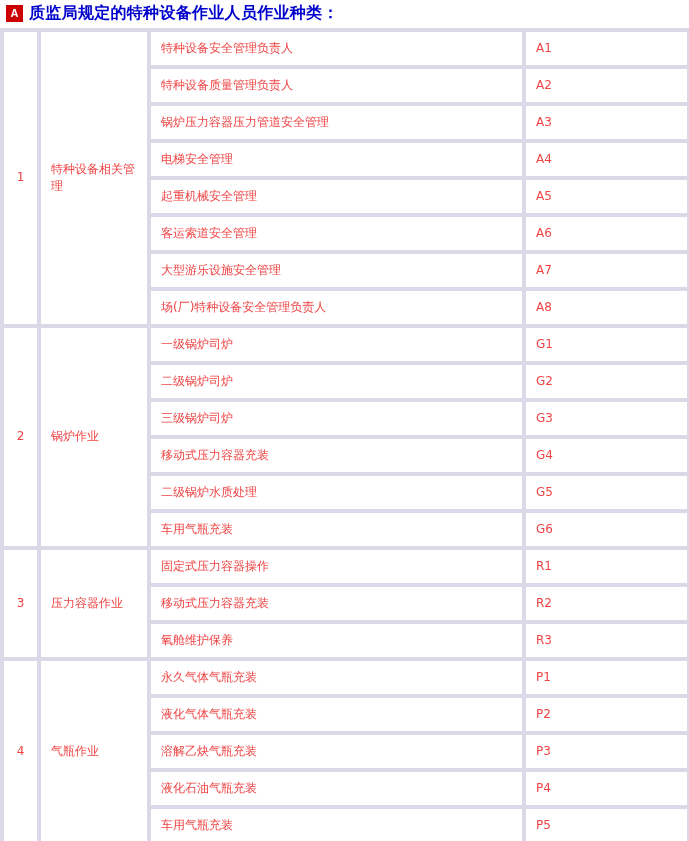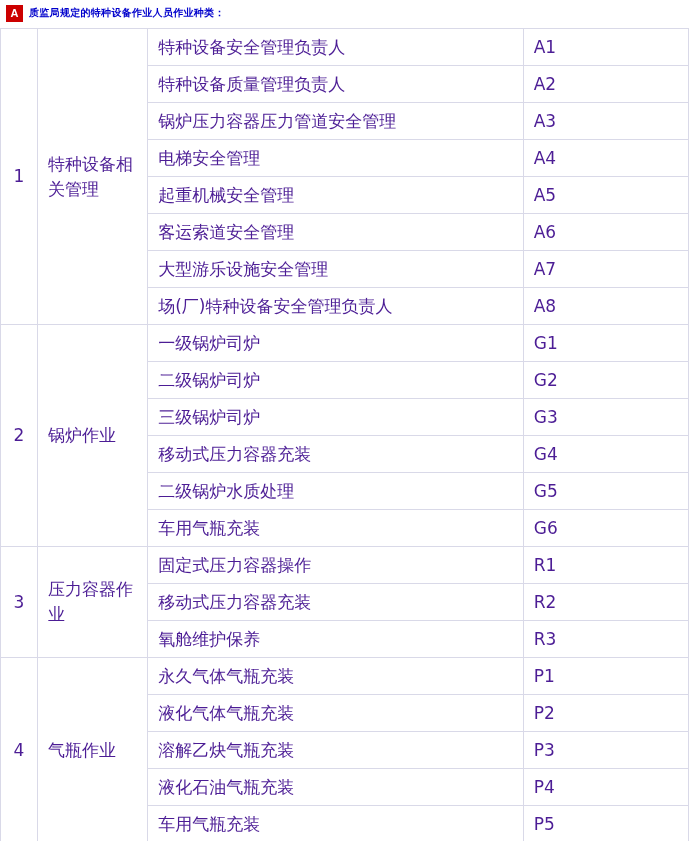--- a/index.html
+++ b/index.html
@@ -36,38 +36,38 @@
     background: #cc0000;
     color: #ffffff;
     font-size: 11px;
     font-weight: bold;
     font-family: "Liberation Sans", sans-serif;
     margin-right: 6px;
     flex: 0 0 auto;
   }
   .header-title {
     color: #0000cc;
-    font-size: 10px;
+    font-size: 16px;
     font-weight: bold;
     letter-spacing: 0.3px;
     white-space: nowrap;
   }
   
   table.cat-table {
     border-collapse: collapse;
     width: 689px;
     table-layout: fixed;
     margin-top: 2px;
   }
   table.cat-table td {
-    border: 1px solid #000000;
+    border: 4px solid #000000;
     padding: 0 10px;
     height: 37px;
-    color: #4c1d95;
-    font-size: 17px;
+    color: #ef4444;
+    font-size: 12px;
     vertical-align: middle;
     line-height: 1.45;
     box-sizing: border-box;
   }
   td.col-no {
     width: 37px;
     text-align: center;
     font-size: 13px;
   }
   td.col-group {

